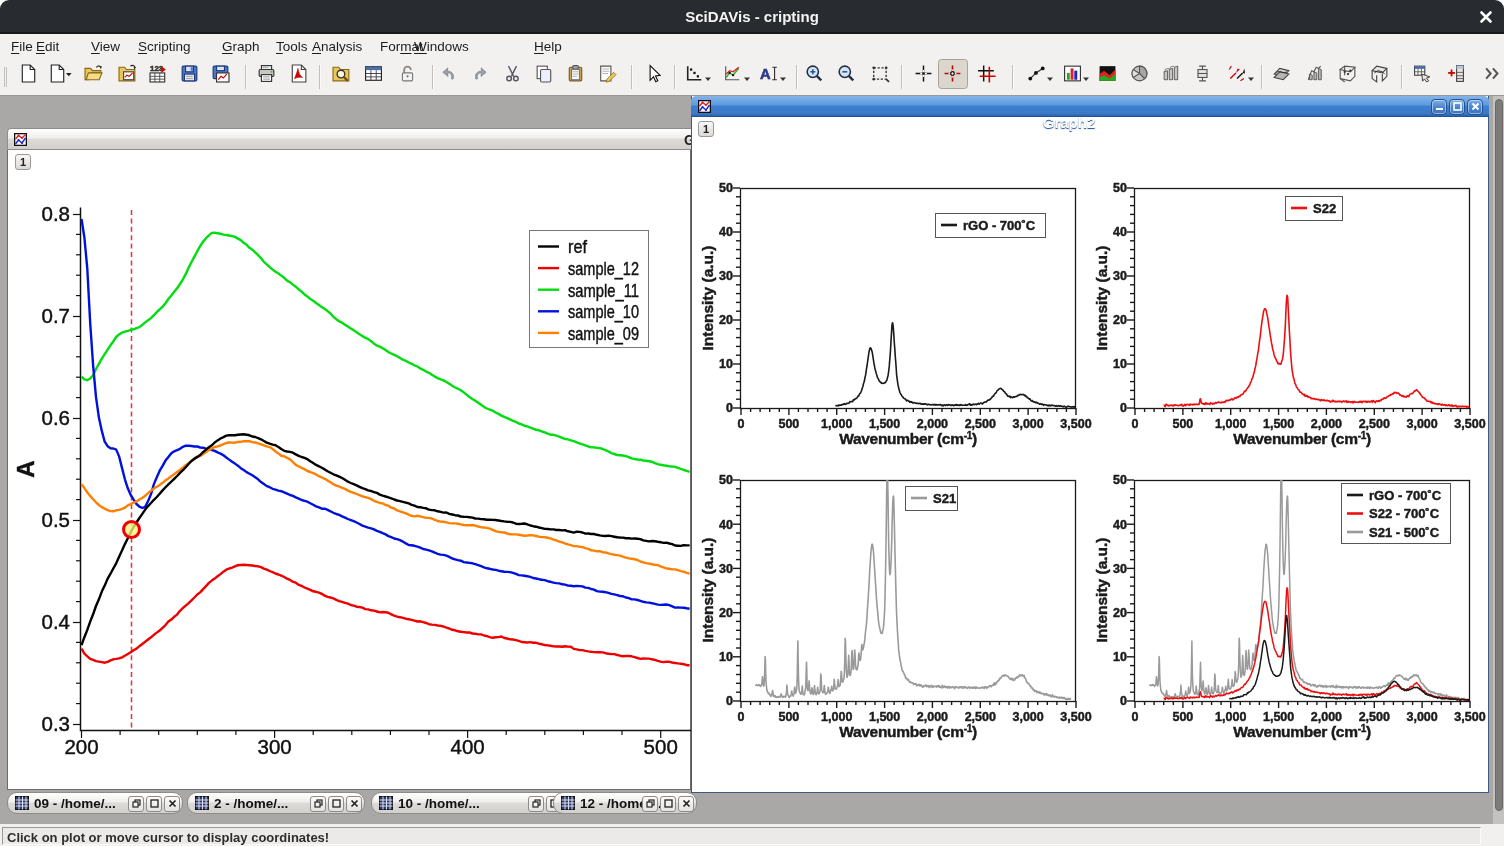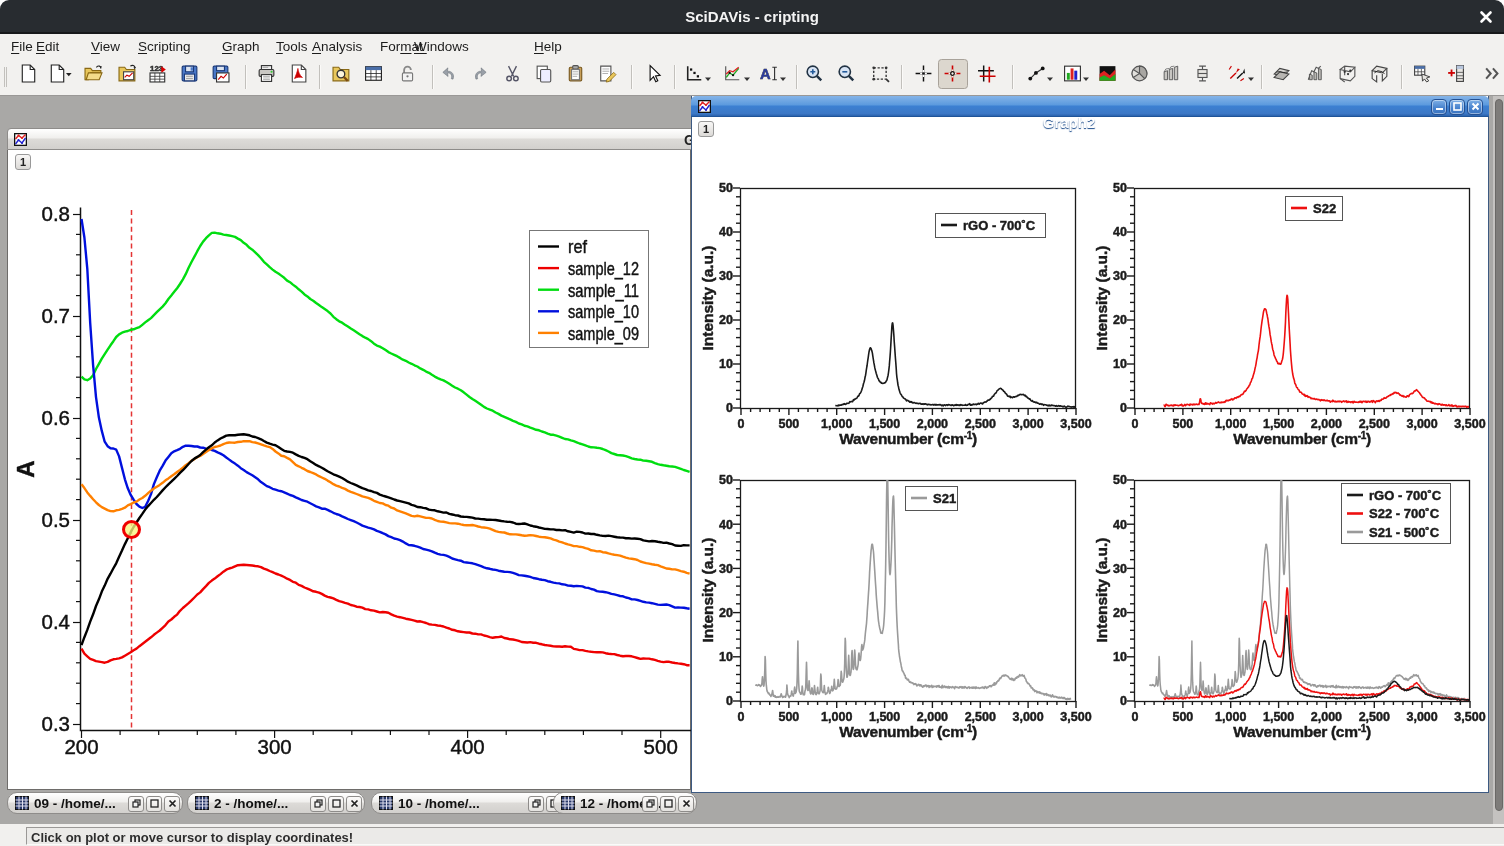--- a/index.html
+++ b/index.html
@@ -38,21 +38,21 @@
   background:linear-gradient(#ffffff,#f0efed 45%,#dddbd8 50%,#d2d0cd);
   border:1px solid #8e8c8a; border-radius:10px; }
 .mlab { position:absolute; left:26px; top:3px; font-size:13.5px; font-weight:bold; color:#111; }
 .sbtn { position:absolute; top:2.5px; width:16px; height:16px; background:linear-gradient(#fcfbfa,#e4e2df);
   border:1px solid #8e8c8a; border-radius:3px; display:flex; align-items:center; justify-content:center; }
 #vscroll { position:absolute; right:0px; top:0px; width:11px; height:728px; background:#c4c2c0; }
 #vthumb { position:absolute; left:1.5px; top:3px; width:8px; height:712px; background:#7e7c7a;
   border:1px solid #6a6866; border-radius:4px; }
 #statusbar { position:absolute; left:0; top:824px; width:1504px; height:22px; background:#f1f0ee; }
 #statusbar .panel { position:absolute; left:2px; top:3px; width:1479px; height:18px;
-  background:#ebeae8; border:1px solid #fbfaf9; border-top-color:#9a9896; border-left-color:#9a9896;margin-left:24px; }
+  background:#ebeae8; border:1px solid #fbfaf9; border-top-color:#9a9896; border-left-color:#9a9896; }
 #statusbar .panel span { position:absolute; left:4px; top:2px; font-size:13px; color:#2d2d2d; font-weight:bold; }
 svg text { font-family:"Liberation Sans",sans-serif; }
 </style></head>
 <body>
 <div id="titlebar">
     <span class="t">SciDAVis - cripting</span>
     <svg class="x" width="14" height="14" viewBox="0 0 14 14">
       <path d="M2.5 2.5l9 9M11.5 2.5l-9 9" stroke="#fff" stroke-width="2.6" stroke-linecap="round"></path>
     </svg>
   </div>

